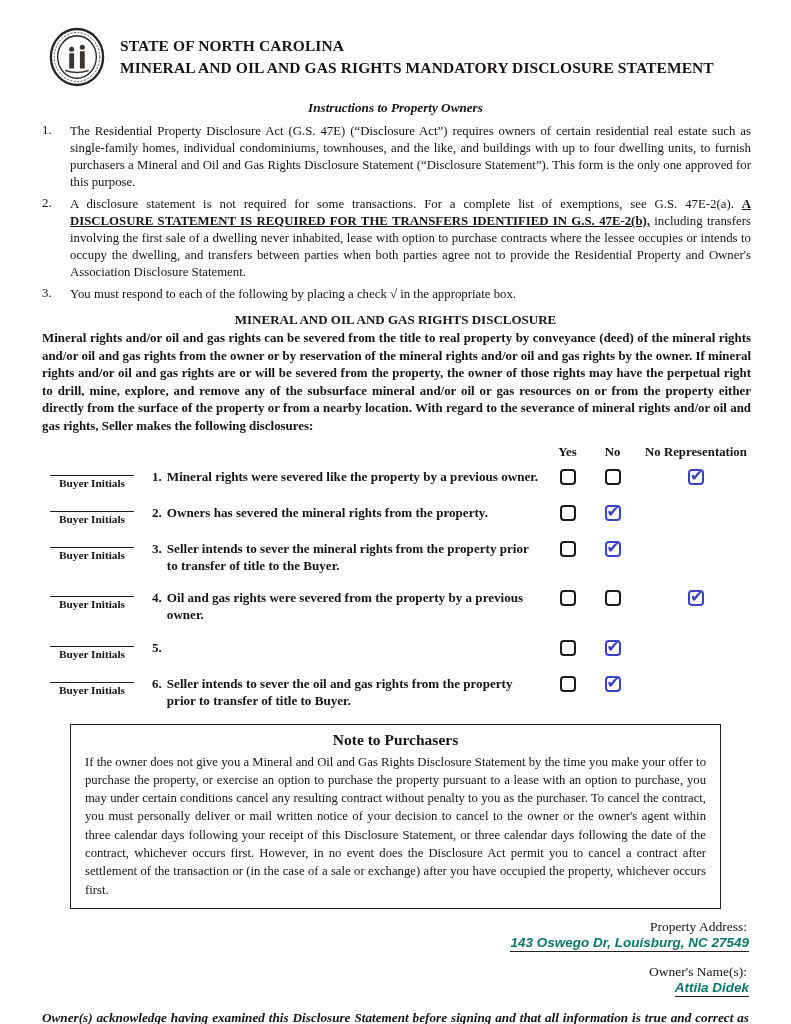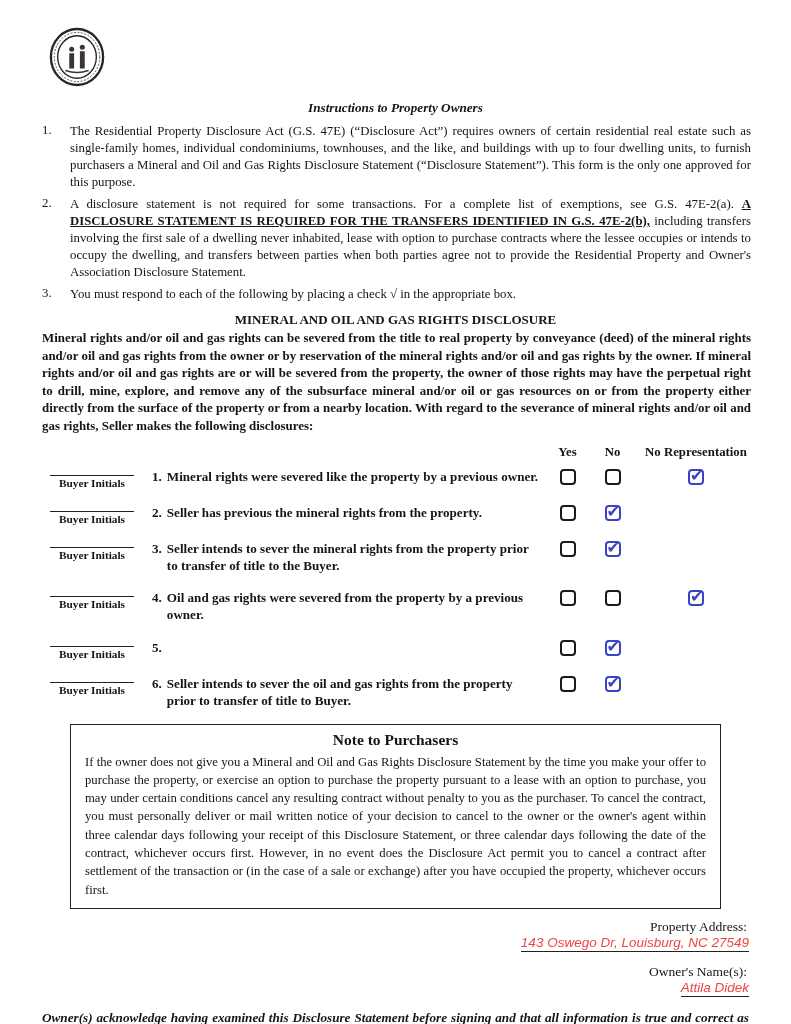--- a/index.html
+++ b/index.html
@@ -43,22 +43,22 @@
   .cb.hidden { visibility:hidden; }
   
   .note { border:1.6px solid #24201e; margin:2px 30px 10px 30px; padding:6px 14px 9px 14px; }
   .note-title { text-align:center; font-weight:bold; font-size:15.5px; margin-bottom:4px; }
   .note-body { text-align:justify; line-height:1.44; font-size:12.7px; }
   
   .fline { display:flex; align-items:flex-end; margin:0 2px 12px 2px; font-size:13.5px;flex-direction:column; }
   .fline .lbl { white-space:nowrap; padding-right:2px; }
   .fill { flex:1; border-bottom:1.5px solid #24201e; text-align:center; position:relative; min-height:17px; }
   .fill-val {
-    font-family:"Liberation Sans", sans-serif; font-weight:normal; font-style:italic;
-    color:#ef4444; font-size:13.5px;
+    font-family:"Liberation Sans", sans-serif; font-weight:bold; font-style:italic;
+    color:#0f766e; font-size:13.5px;
   }
   .ack { font-style:italic; font-weight:600; line-height:1.3; margin:0 2px 8px 2px; font-size:13.2px; text-align:justify; }
   
   .sigrow { display:flex; align-items:flex-end; margin:0 2px 15px 2px; font-size:13.5px; }
   .sigrow .lbl { white-space:nowrap; }
   .sigline { flex:1; border-bottom:1.5px solid #24201e; min-height:17px; position:relative; }
   .datelbl { margin-left:10px; margin-right:6px; white-space:nowrap; }
   .dateline { border-bottom:1.5px solid #24201e; width:112px; text-align:center; min-height:16px; }
   .dateline .fill-val { font-size:12.8px; }
   .sig-box {
@@ -82,20 +82,24 @@
 <div class="hdr">
   <svg class="seal" viewBox="0 0 60 64">
     <ellipse cx="30" cy="32" rx="27" ry="29" fill="#fff" stroke="#2a2523" stroke-width="2.4"></ellipse>
     <ellipse cx="30" cy="32" rx="20" ry="22" fill="none" stroke="#2a2523" stroke-width="1.4"></ellipse>
     <ellipse cx="30" cy="32" rx="23.5" ry="25.5" fill="none" stroke="#2a2523" stroke-width="0.8" stroke-dasharray="2 1.6"></ellipse>
     <path d="M22 44 L22 28 L27 28 L27 44 Z M33 44 L33 26 L38 26 L38 44 Z" fill="#3b3430"></path>
     <circle cx="24.5" cy="24" r="2.6" fill="#3b3430"></circle>
     <circle cx="35.5" cy="22" r="2.6" fill="#3b3430"></circle>
     <path d="M18 46 Q30 50 42 46" stroke="#3b3430" stroke-width="1.6" fill="none"></path>
   </svg>
+  <div class="titles">
+    <div>STATE OF NORTH CAROLINA</div>
+    <div>MINERAL AND OIL AND GAS RIGHTS MANDATORY DISCLOSURE STATEMENT</div>
+  </div>
 </div>
 
 <div class="sect-head">Instructions to Property Owners</div>
 
 <div class="instr-item">
   <span class="instr-num">1.</span>
   <span class="instr-text"><span>The Residential Property Disclosure Act (G.S. 47E) (“Disclosure Act”) requires owners of certain residential real estate such as single-family homes, individual condominiums, townhouses, and the like, and buildings with up to four dwelling units, to furnish purchasers a Mineral and Oil and Gas Rights Disclosure Statement (“Disclosure Statement”). This form is the only one approved for this purpose.</span></span>
 </div>
 <div class="instr-item">
   <span class="instr-num">2.</span>
@@ -137,21 +141,21 @@
     </div>
 </div>
 
 <div class="grid disc-row">
   <div class="bi">
     <div class="bi-line"></div>
     <div class="bi-label">Buyer Initials</div>
   </div>
   <div class="stmt">
     <span class="stmt-num">2.</span>
-    <span>Seller has previous the mineral rights from the property.</span>
+    <span>Owners has severed the mineral rights from the property.</span>
   </div>
   <div class="cbwrap">
       <span class="cb unchecked"></span>
     </div>
   <div class="cbwrap">
       <span class="cb checked"></span>
     </div>
   <div class="cbwrap">
       <span class="cb hidden"></span>
     </div>

